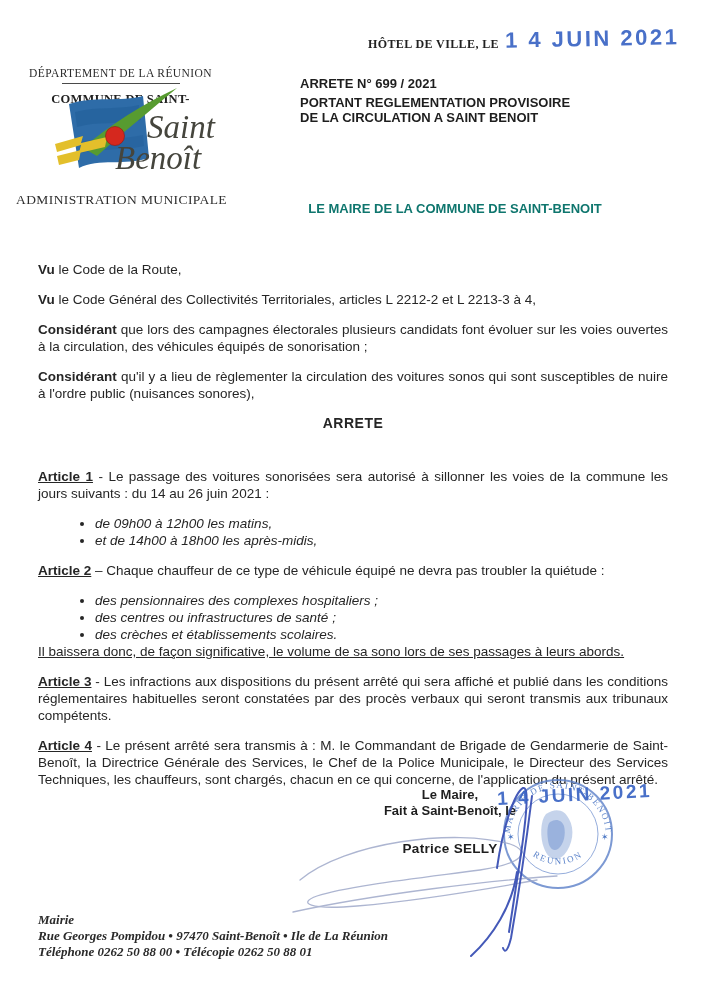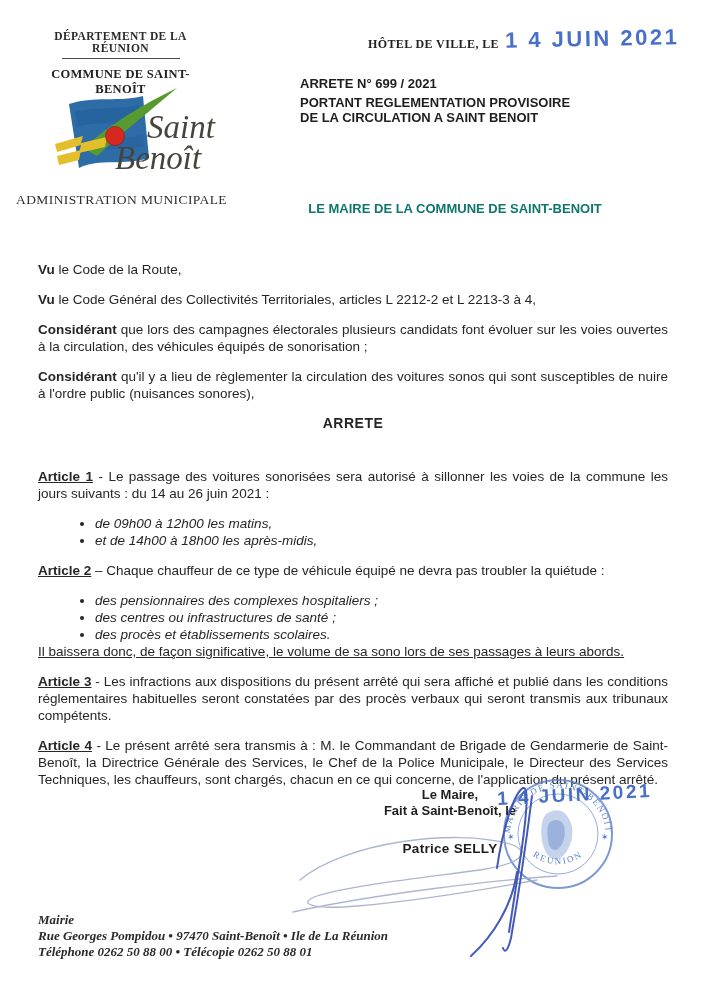--- a/index.html
+++ b/index.html
@@ -4,21 +4,21 @@
 <style>
   html,body{margin:0;padding:0;background:#888;}
   .page{
     position:relative;width:706px;height:1000px;margin:0 auto;background:#ffffff;
     font-family:"Liberation Sans",sans-serif;color:var(--text_color,#262626);
     overflow:hidden;
   }
   
   .hdr-left{position:absolute;left:28px;top:30px;width:185px;text-align:center;
     font-family:"Liberation Serif",serif;}
-  .dept{font-size:11.5px;font-weight:bold;letter-spacing:.4px;color:#2b2b2b;}
+  .dept{font-size:11.5px;font-weight:normal;letter-spacing:.4px;color:#2b2b2b;margin-top:37px;}
   .dept-rule{width:118px;border:0;border-top:1.2px solid #4a4a4a;margin:4px auto 8px;}
   .commune{font-size:12.5px;font-weight:bold;letter-spacing:.3px;color:#222;}
   .admin{position:absolute;left:14px;top:192px;width:215px;text-align:center;
     font-family:"Liberation Serif",serif;font-size:13.5px;color:#2e2e2e;letter-spacing:.4px;}
   
   .logo{position:absolute;left:55px;top:86px;width:190px;height:108px;}
   .logo svg{position:absolute;left:0;top:0;}
   .logo-word{position:absolute;font-family:"Liberation Serif",serif;font-style:italic;
     color:#45453d;font-size:33px;line-height:30px;}
   .logo-word.w1{left:92px;top:26px;}
@@ -107,21 +107,21 @@
     <p><b class="art">Article 1</b><span> - Le passage des voitures sonorisées sera autorisé à sillonner les voies de la commune les jours suivants : du 14 au 26 juin 2021 :</span></p>
     <ul>
       <li>de 09h00 à 12h00 les matins,</li>
       <li>et de 14h00 à 18h00 les après-midis,</li>
     </ul>
 
     <p><b class="art">Article 2</b><span> – Chaque chauffeur de ce type de véhicule équipé ne devra pas troubler la quiétude :</span></p>
     <ul class="tight">
       <li>des pensionnaires des complexes hospitaliers ;</li>
       <li>des centres ou infrastructures de santé ;</li>
-      <li>des procès et établissements scolaires.</li>
+      <li>des crèches et établissements scolaires.</li>
     </ul>
     <p class="closing">Il baissera donc, de façon significative, le volume de sa sono lors de ses passages à leurs abords.</p>
 
     <p><b class="art">Article 3</b><span> - Les infractions aux dispositions du présent arrêté qui sera affiché et publié dans les conditions réglementaires habituelles seront constatées par des procès verbaux qui seront transmis aux tribunaux compétents.</span></p>
 
     <p><b class="art">Article 4</b><span> - Le présent arrêté sera transmis à : M. le Commandant de Brigade de Gendarmerie de Saint-Benoît, la Directrice Générale des Services, le Chef de la Police Municipale, le Directeur des Services Techniques, les chauffeurs, sont chargés, chacun en ce qui concerne, de l'application du présent arrêté.</span></p>
   </div>
 
   <div class="sig-block">
     <div>Le Maire,</div>

